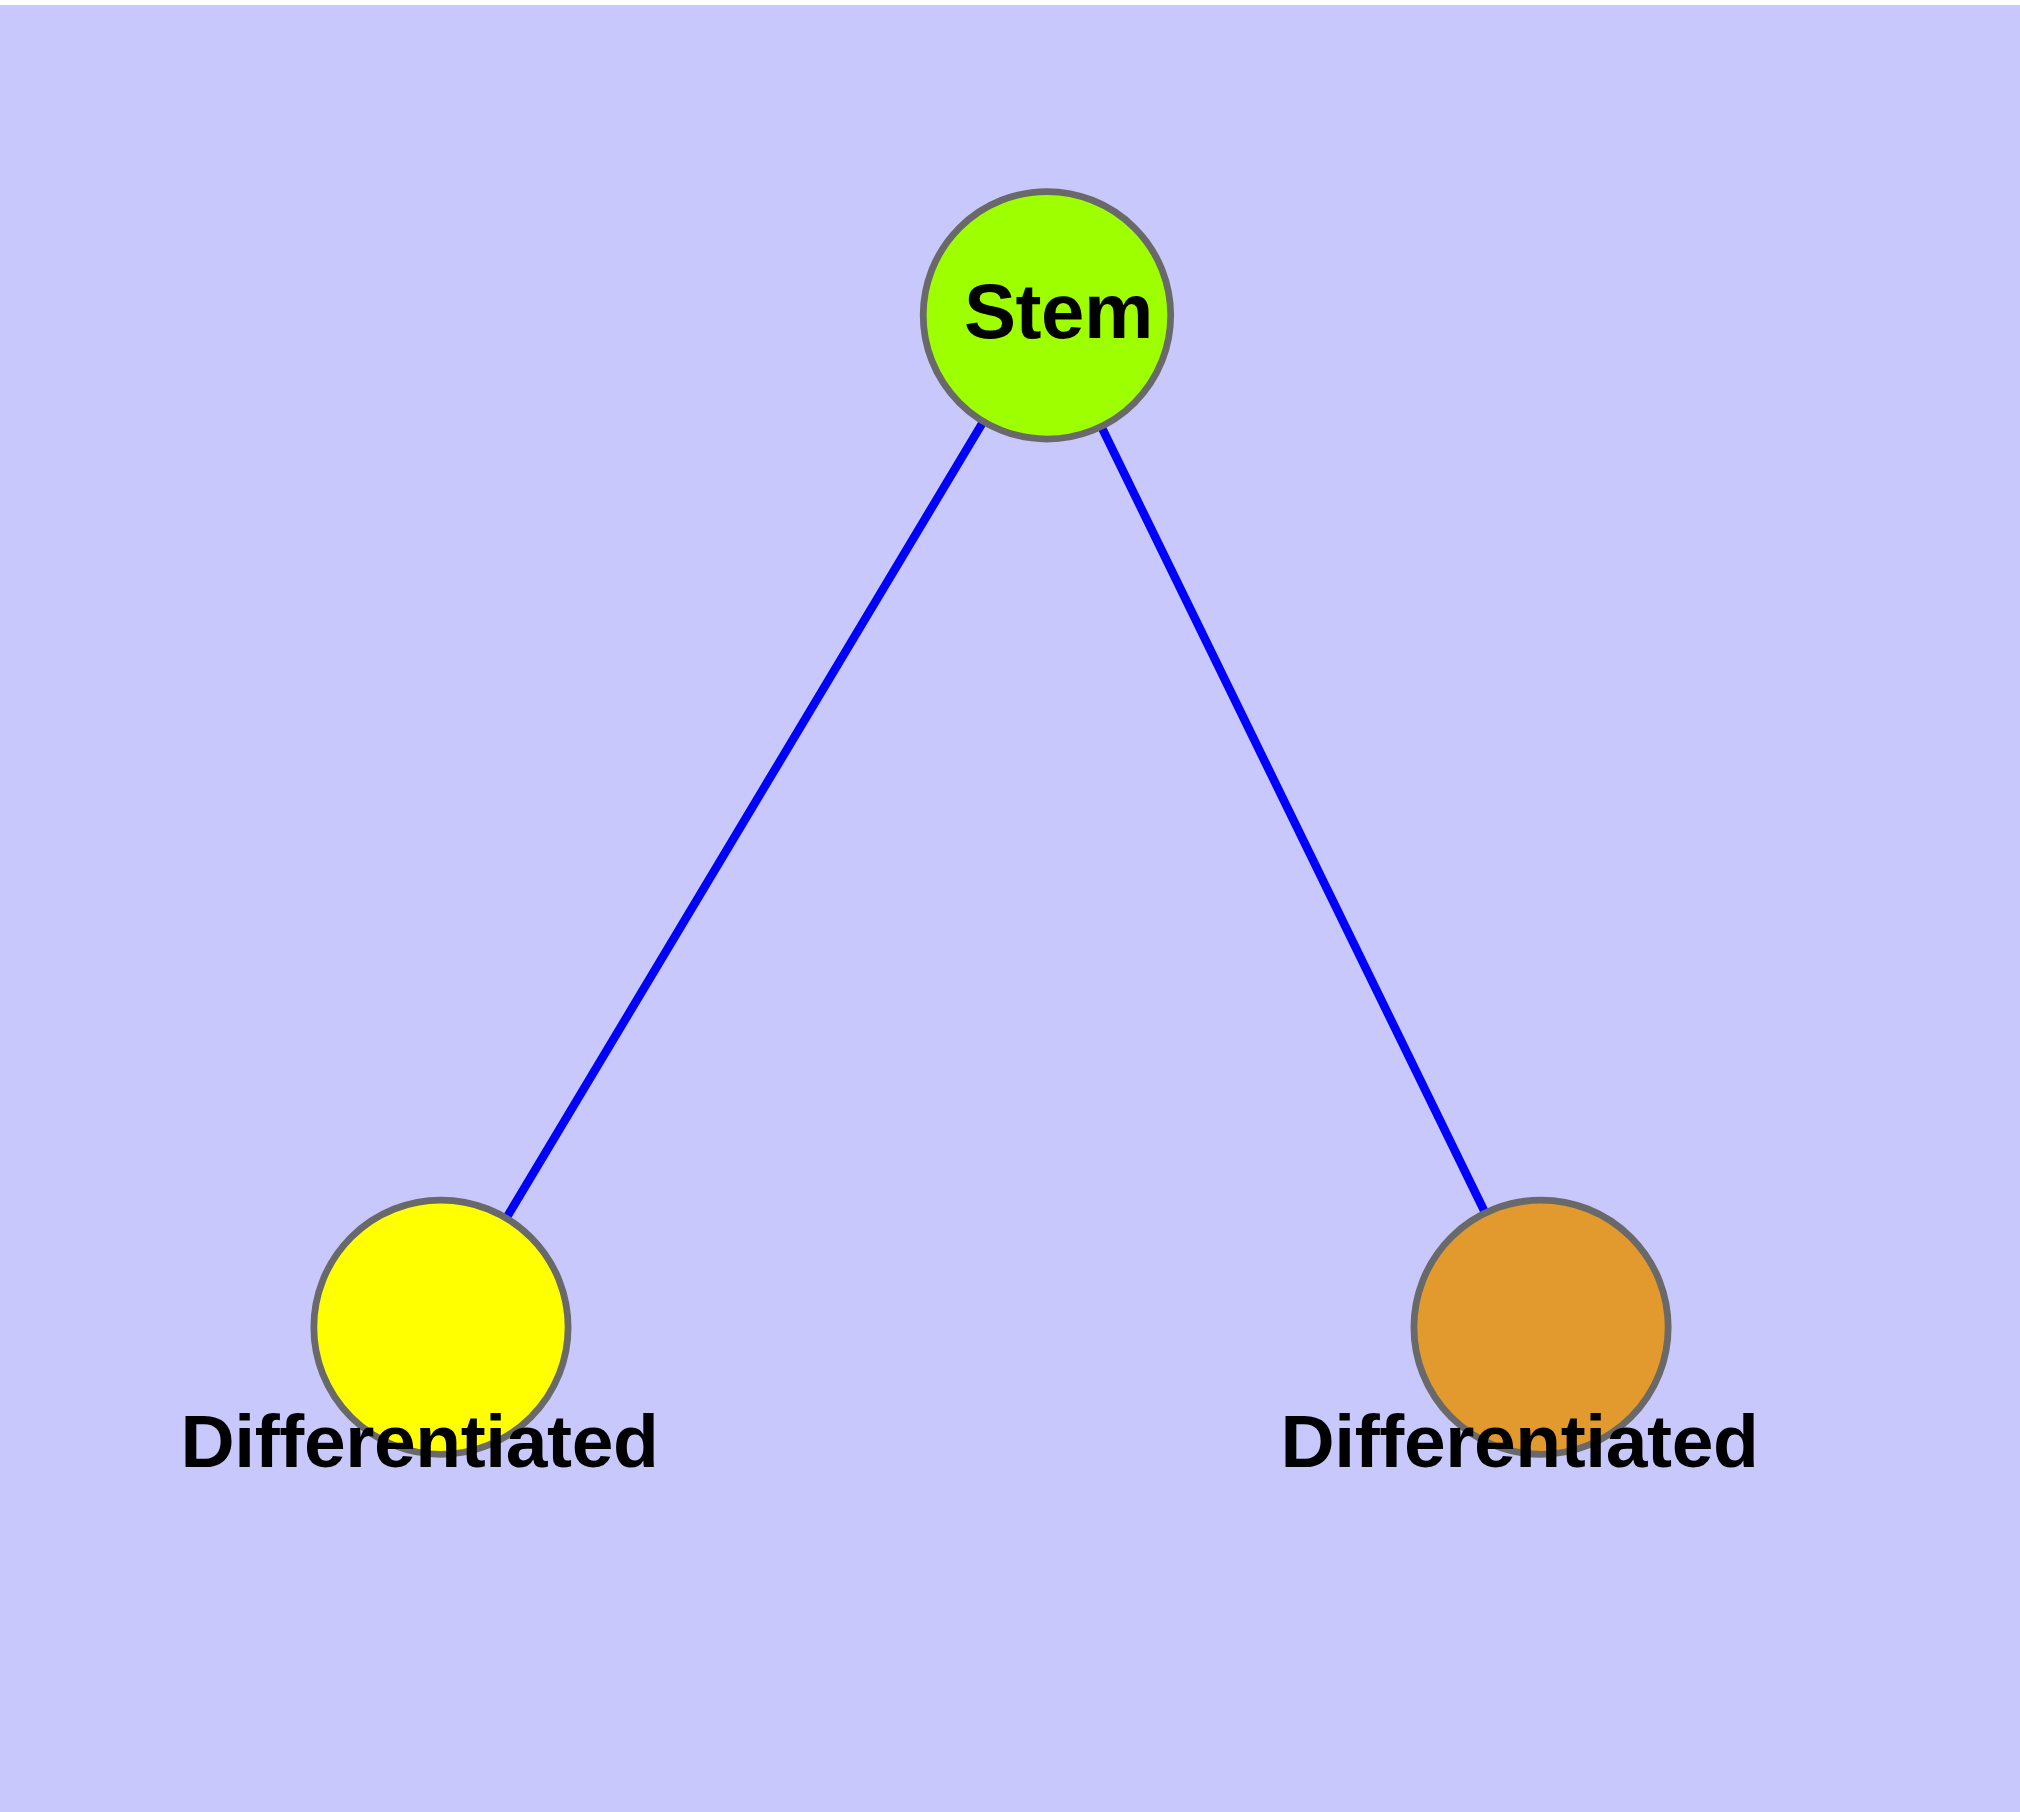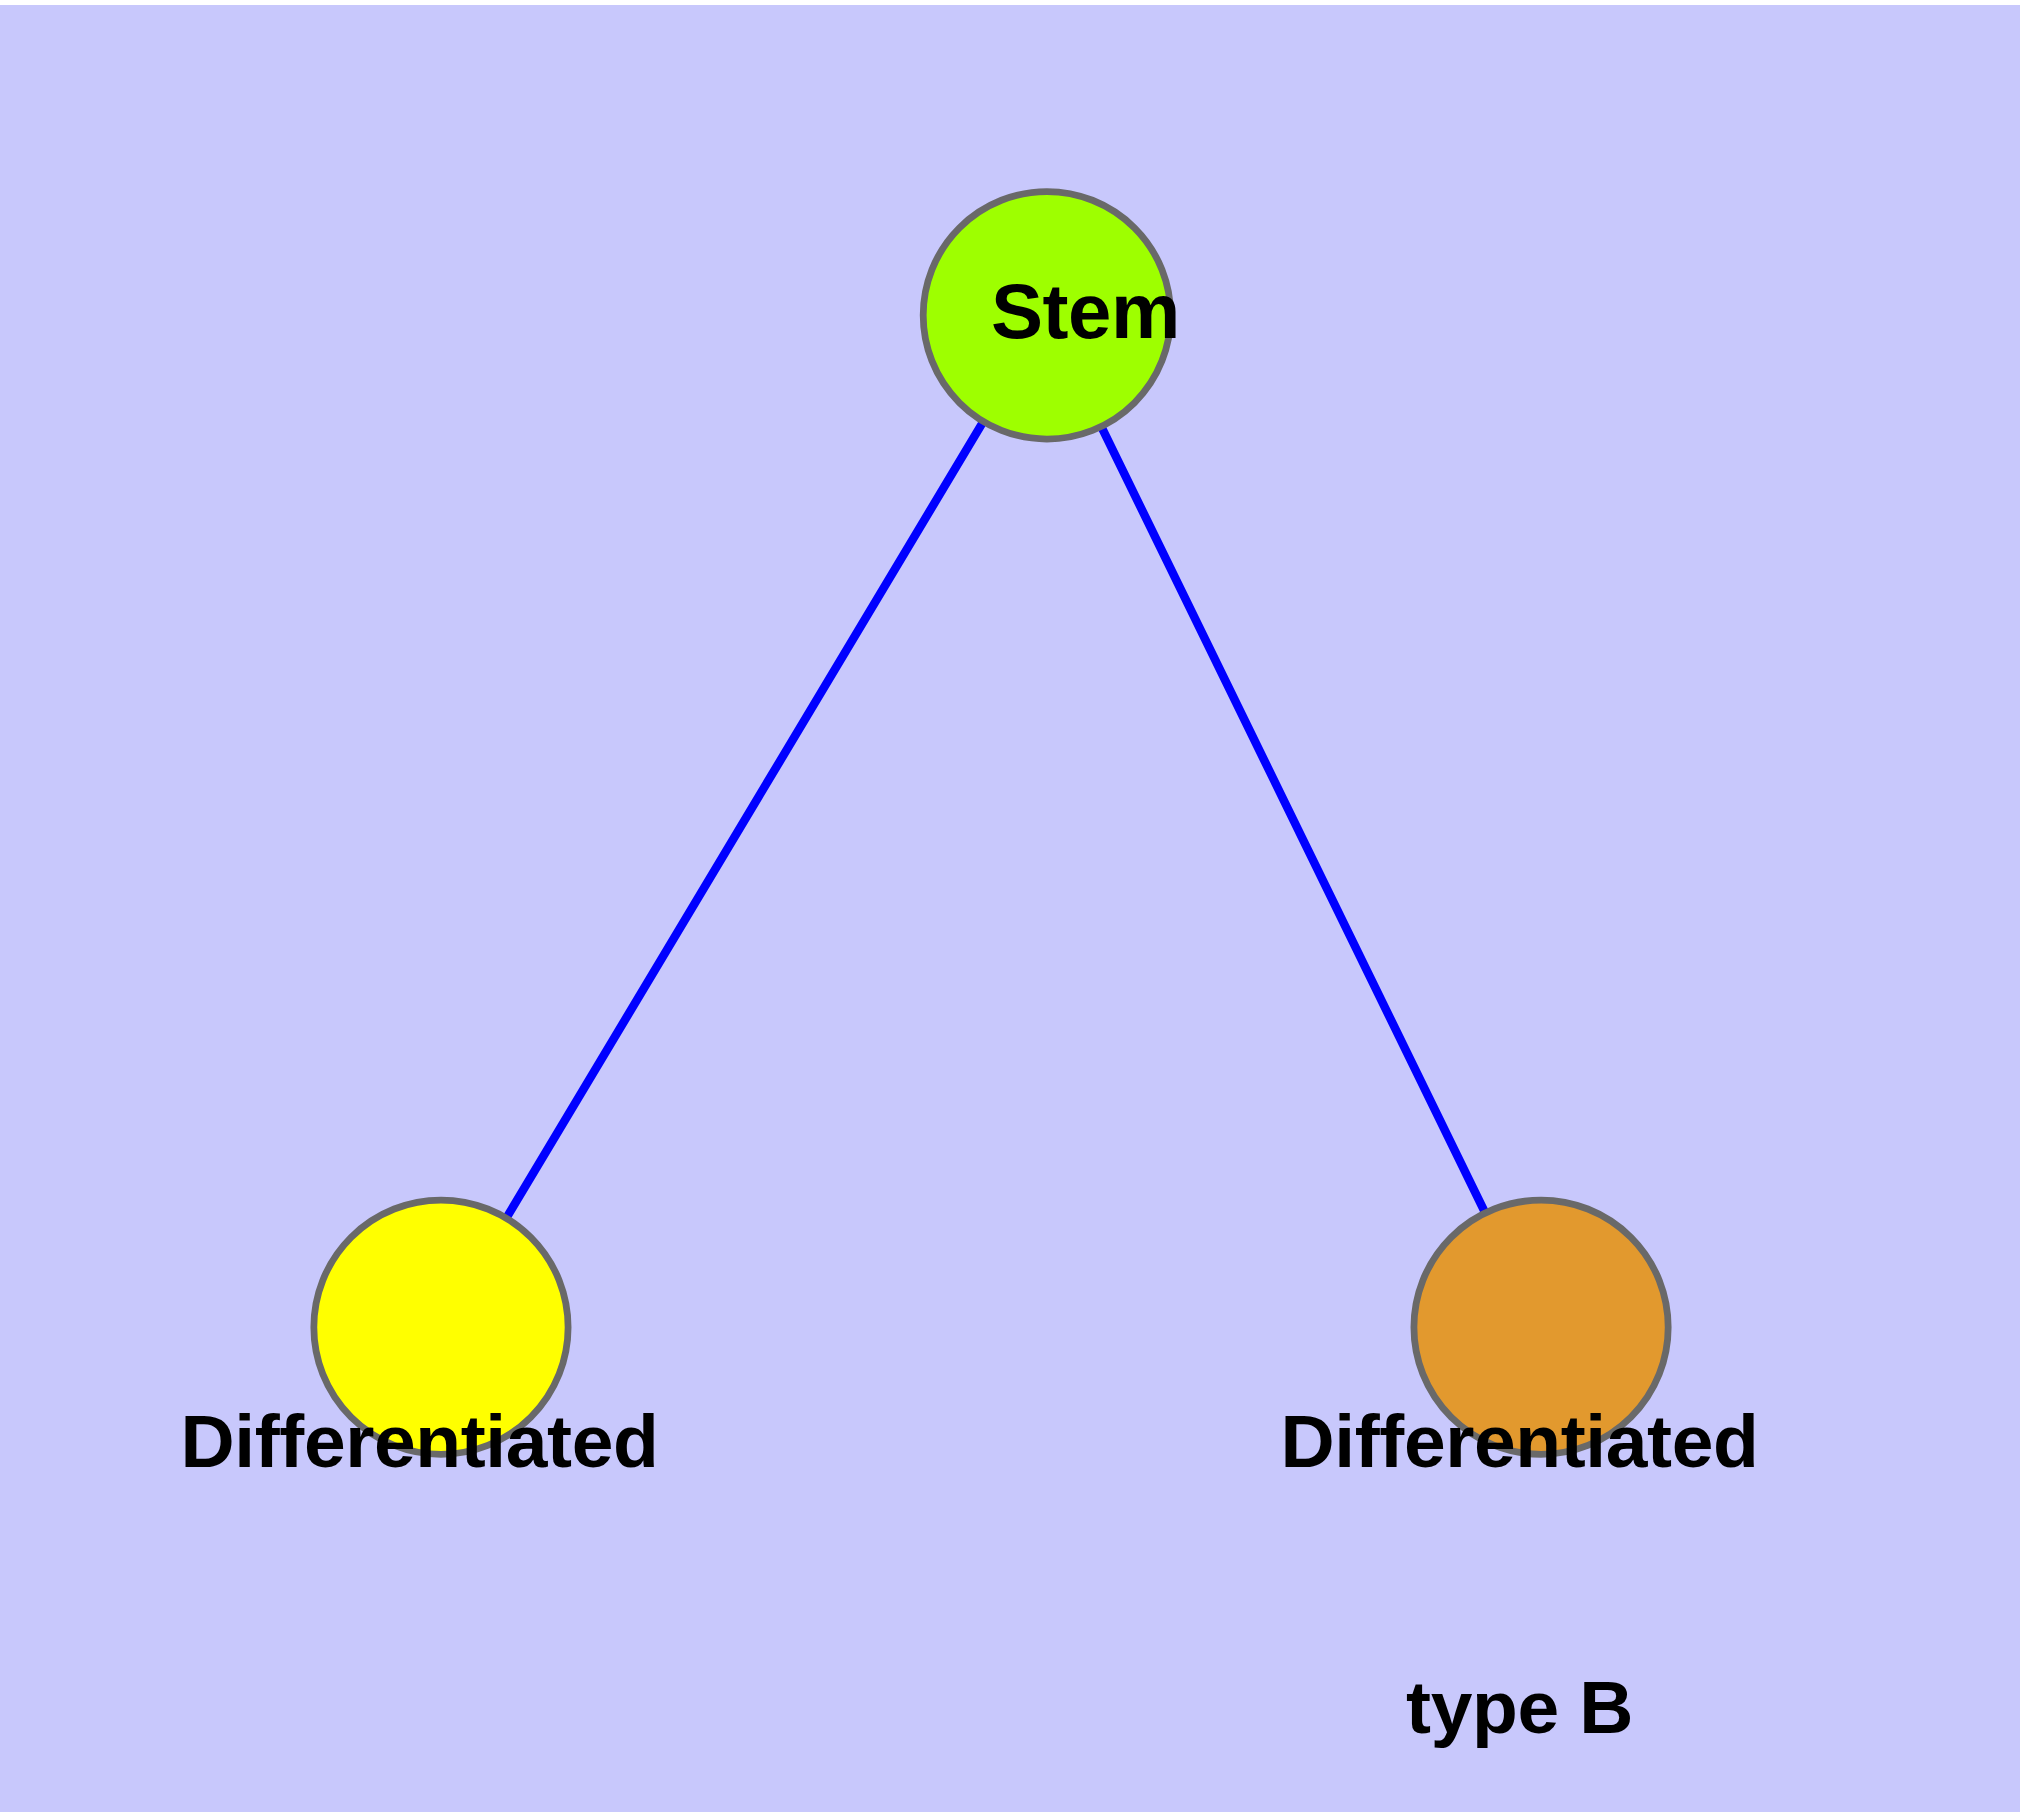--- a/index.html
+++ b/index.html
@@ -36,21 +36,21 @@
     color: #000000;
     font-weight: bold;
     text-align: center;
     white-space: pre;
     line-height: 1.18;
     letter-spacing: -0.4px;
     pointer-events: none;
   }
   #label-stem {
     font-size: 78px;
-    left: 831px;
+    left: 804px;
     top: 265px;
     width: 509px;
   }
   #label-a {
     font-size: 75px;
     left: 165px;
     top: 1220px;
     width: 509px;
   }
   #label-b {
@@ -80,17 +80,16 @@
   </svg>
 
   <div class="node-label" id="label-stem">Stem</div>
 
   <div class="node-label" id="label-a">
     <div>Differentiated</div>
   </div>
 
   <div class="node-label" id="label-b">
     <div>Differentiated</div>
-    <div>type B</div>
   </div>
 
 </div>
 
 
 </body></html>

